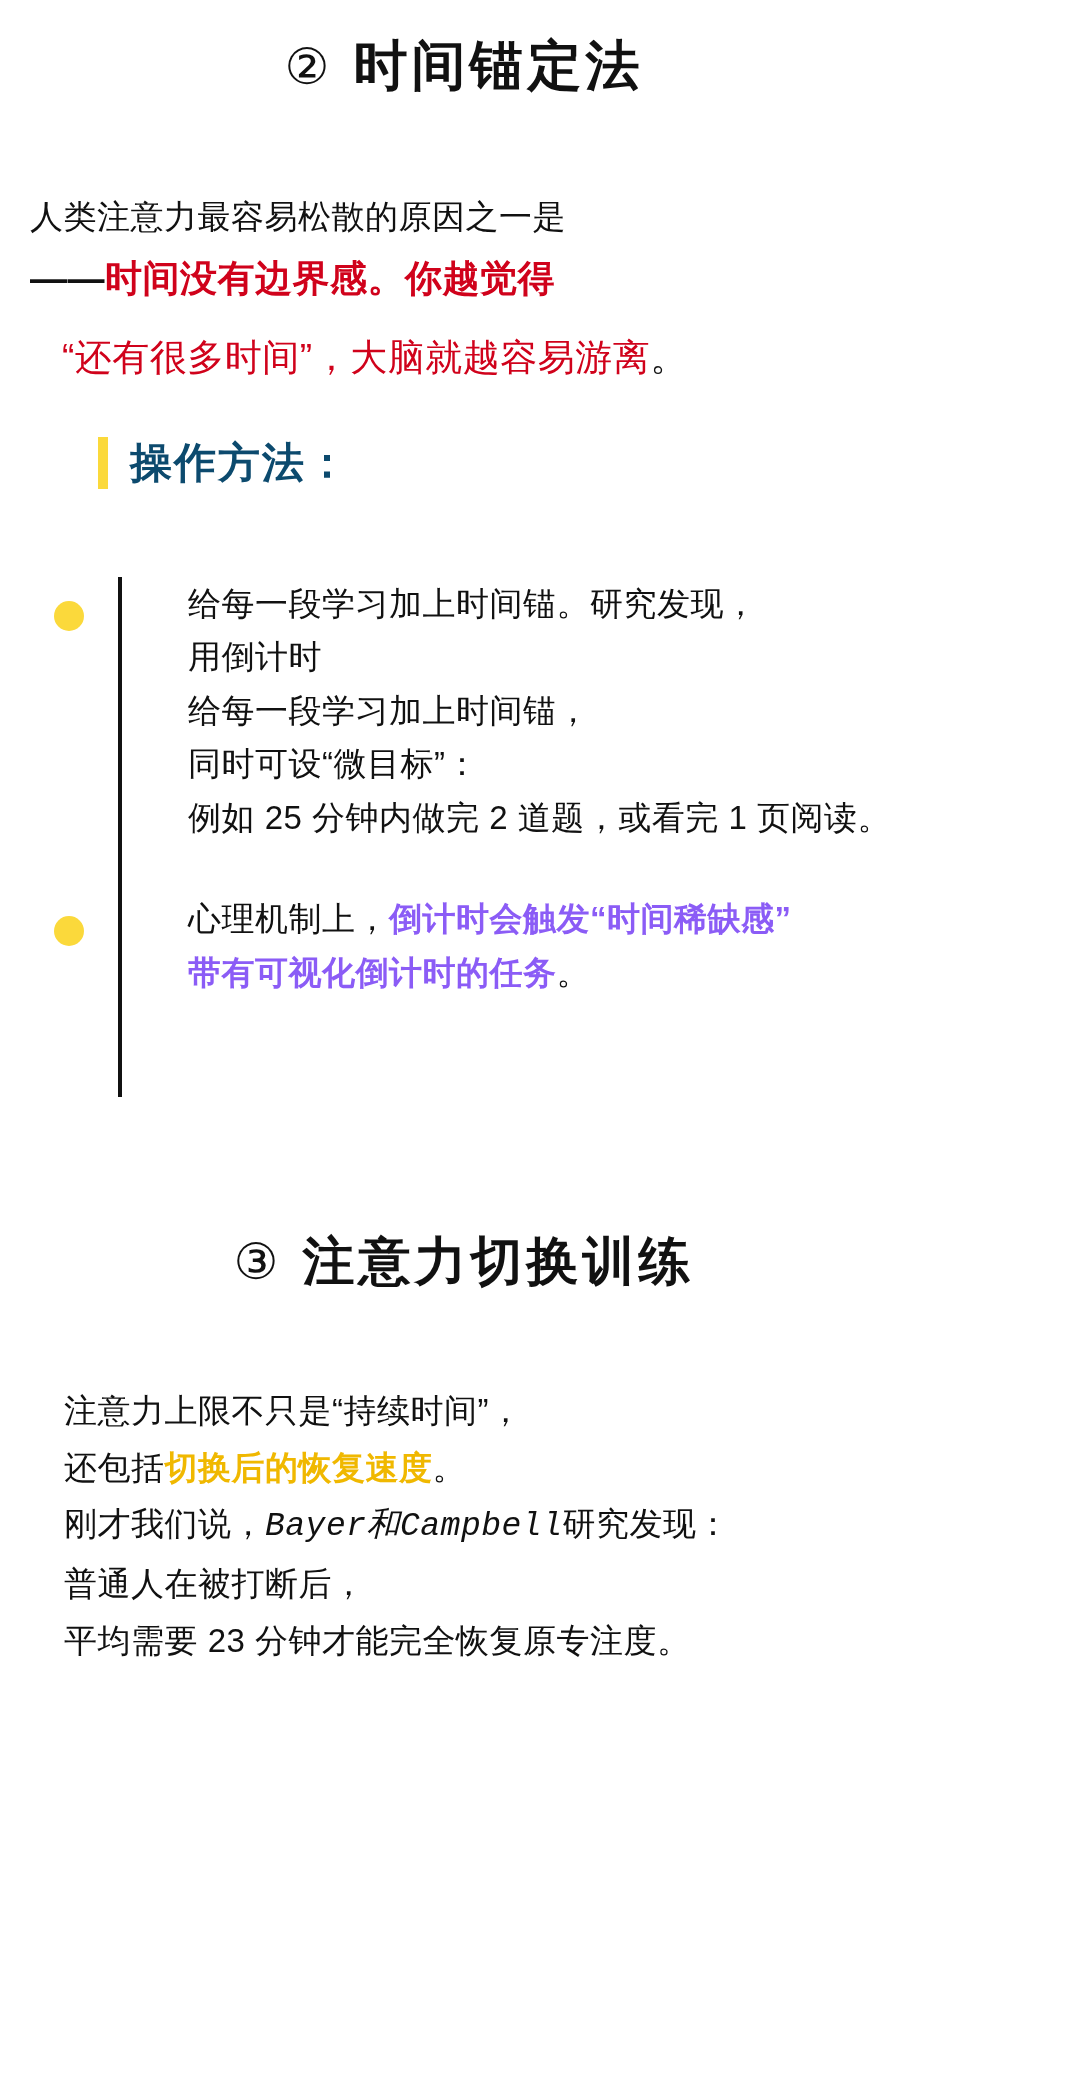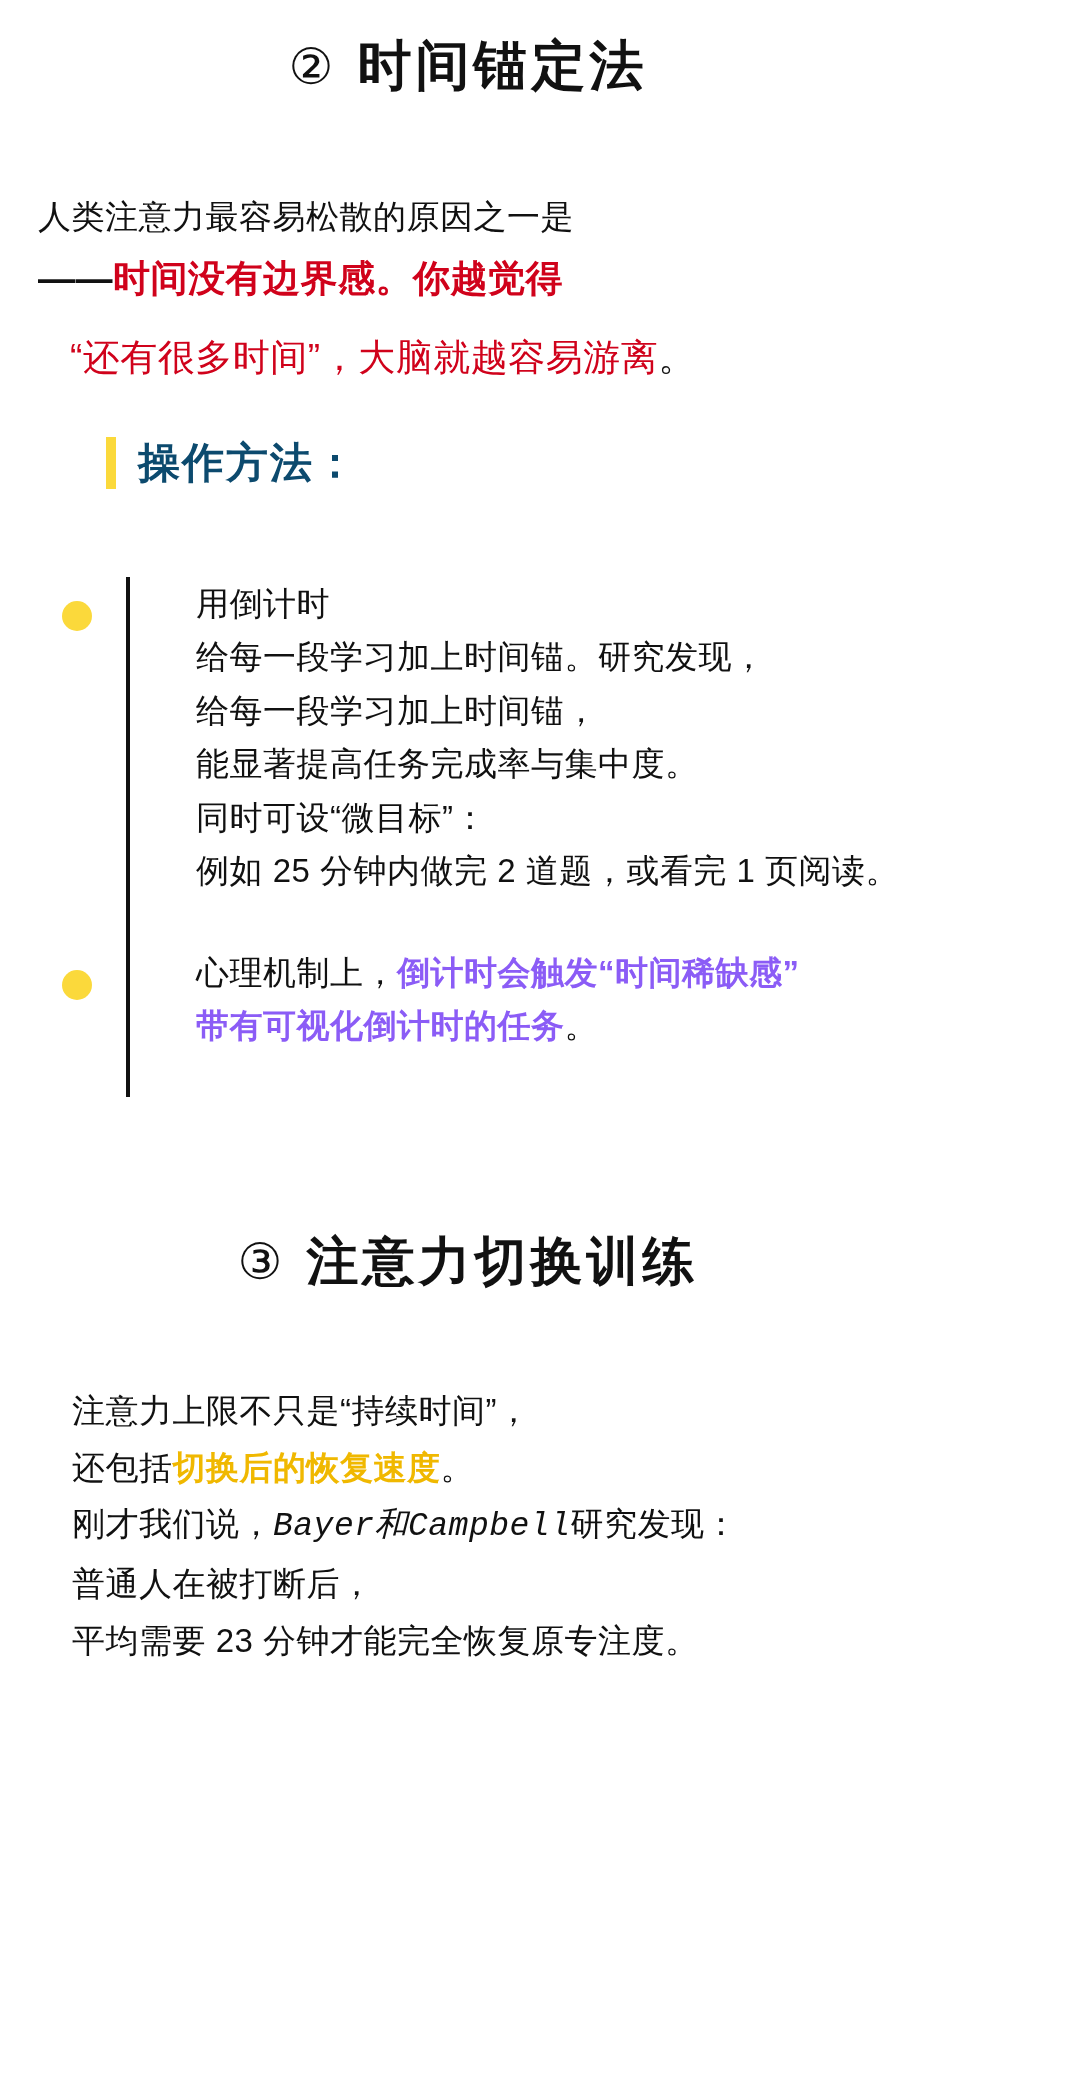--- a/index.html
+++ b/index.html
@@ -13,21 +13,20 @@
     font-family: "Liberation Sans", "DejaVu Sans", sans-serif;
     color: #111111;
     position: relative;
     overflow: hidden;
   }
   .page {
     width: 928px;
     min-height: 2078px;
     position: relative;
     box-sizing: border-box;
-    padding-left: 8px;
   }
 
   
   .section-title {
     text-align: center;
     font-weight: bold;
     font-size: 54px;
     letter-spacing: 2px;
     color: #111111;
     margin: 0;
@@ -192,24 +191,23 @@
     <span class="bar"></span>
     <span class="label">操作方法：</span>
   </div>
 
   <div class="bullet-area">
     <span class="v-rule"></span>
 
     <div class="bullet-row">
       <span class="dot"></span>
       <div class="bullet-text">
+        <span class="ln">给每一段学习加上时间锚。研究发现，</span>
         <span class="ln">用倒计时</span>
-        <span class="ln">给每一段学习加上时间锚。研究发现，</span>
         <span class="ln">给每一段学习加上时间锚，</span>
-        <span class="ln">能显著提高任务完成率与集中度。</span>
         <span class="ln">同时可设“微目标”：</span>
         <span class="ln">例如 25 分钟内做完 2 道题，或看完 1 页阅读。</span>
       </div>
     </div>
 
     <div class="bullet-row">
       <span class="dot"></span>
       <div class="bullet-text">
         <span class="ln"><span>心理机制上，</span><span class="red-bold">倒计时会触发“时间稀缺感”</span></span>
         <span class="ln"><span class="red-bold">带有可视化倒计时的任务</span><span>。</span></span>

